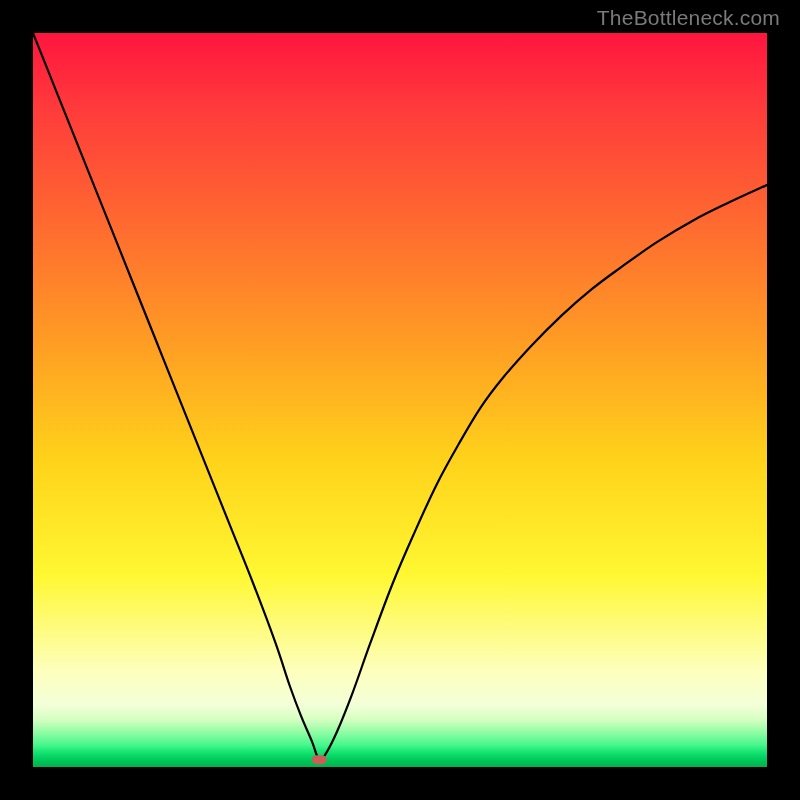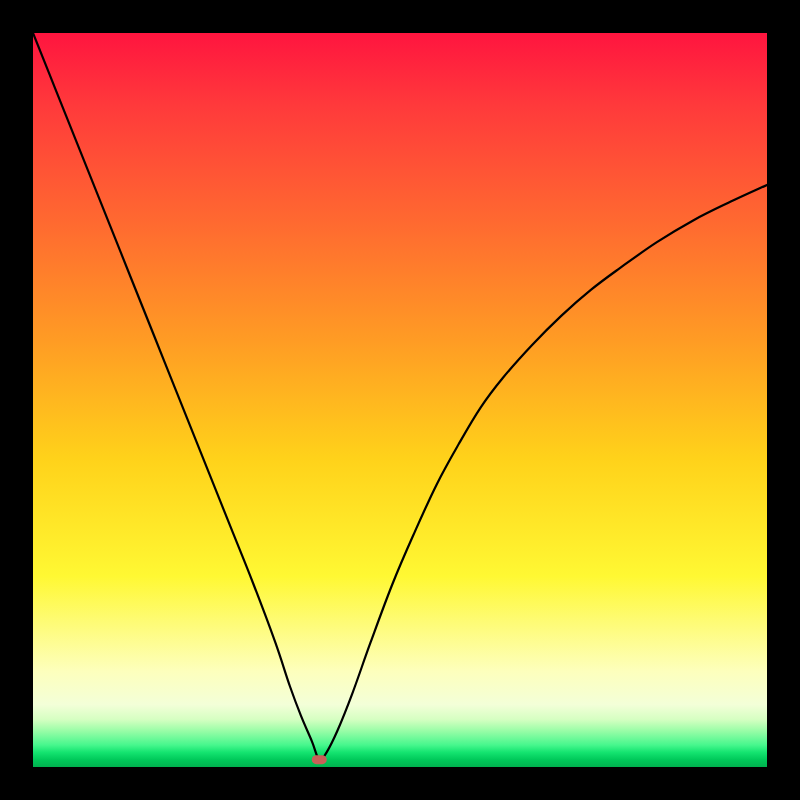--- a/index.html
+++ b/index.html
@@ -70,13 +70,14 @@
 <body>
 
 <div class="frame">
   <div class="plot-area">
     <div class="gradient-bg"></div>
     <svg class="curve" viewBox="0 0 734 734" preserveAspectRatio="none">
       <path fill="none" stroke="#000" stroke-width="2.2" stroke-linecap="round" d="M 0 0 C 3.9635999999999996 9.908999999999992, 14.0928 35.23199999999995, 22.02 55.049999999999955 C 29.9472 74.86799999999997, 36.1128 90.28200000000001, 44.04 110.10000000000002 C 51.9672 129.91800000000003, 58.1328 145.33199999999997, 66.06 165.14999999999998 C 73.9872 184.968, 80.1528 200.38200000000003, 88.08 220.20000000000005 C 96.0072 240.01800000000006, 102.1728 255.43200000000002, 110.1 275.25 C 118.0272 295.068, 124.1928 310.48199999999997, 132.12 330.29999999999995 C 140.0472 350.11799999999994, 146.2128 365.53200000000004, 154.14 385.35 C 162.06719999999999 405.168, 168.2328 420.582, 176.16 440.4 C 184.0872 460.21799999999996, 190.2528 475.632, 198.18 495.45 C 206.1072 515.268, 212.2728 530.0214, 220.2 550.5 C 228.1272 570.9786, 235.614 590.7232, 242.22 609.22 C 248.826 627.7168, 252.27579999999998 640.048, 256.9 653.26 C 261.52419999999995 666.472, 263.9464 672.711, 267.90999999999997 682.62 C 271.87359999999995 692.529, 275.617 700.3828, 278.92 708.31 C 282.223 716.2371999999999, 283.6176 724.6782, 286.26 726.66 C 288.9024 728.6418, 290.297 724.6048000000001, 293.6 719.32 C 296.903 714.0352, 299.98580000000004 707.8696, 304.61 697.3 C 309.2342 686.7303999999999, 313.3446 676.4544, 319.29 660.6 C 325.2354 644.7456000000001, 330.3734 629.038, 337.64 609.22 C 344.90659999999997 589.402, 351.73279999999994 570.318, 359.65999999999997 550.5 C 367.5872 530.682, 373.7528 516.9562, 381.68 499.12 C 389.60720000000003 481.2838, 395.7728000000001 467.26439999999997, 403.70000000000005 451.40999999999997 C 411.6272 435.55559999999997, 417.7928 424.9126, 425.71999999999997 411.04 C 433.64719999999994 397.16740000000004, 439.8128 386.23080000000004, 447.74 374.34000000000003 C 455.66720000000004 362.4492, 460.5116 356.2102, 469.76 344.97999999999996 C 479.0084 333.74979999999994, 488.5504000000001 323.1802, 499.12000000000006 311.95000000000005 C 509.68960000000004 300.7198000000001, 517.9104 292.499, 528.48 282.59000000000003 C 539.0496 272.68100000000004, 547.2704 265.4878, 557.84 256.9 C 568.4096000000001 248.31219999999996, 575.3092 243.46779999999993, 587.2 234.87999999999994 C 599.0908000000001 226.29219999999995, 610.688 217.77780000000004, 623.9 209.19000000000005 C 637.112 200.60220000000007, 647.388 194.43659999999997, 660.6 187.16999999999996 C 673.812 179.90339999999995, 684.088 175.1617599999999, 697.3 168.81999999999994 C 710.512 162.47823999999997, 727.394 154.97676000000007, 734 151.9380000000001"></path>
       <rect x="278.76" y="722.16" width="15" height="9" rx="4.5" ry="4.5" fill="#c86058"></rect>
     </svg>
   </div>
+  <div class="watermark">TheBottleneck.com</div>
 </div>
 
 </body></html>

